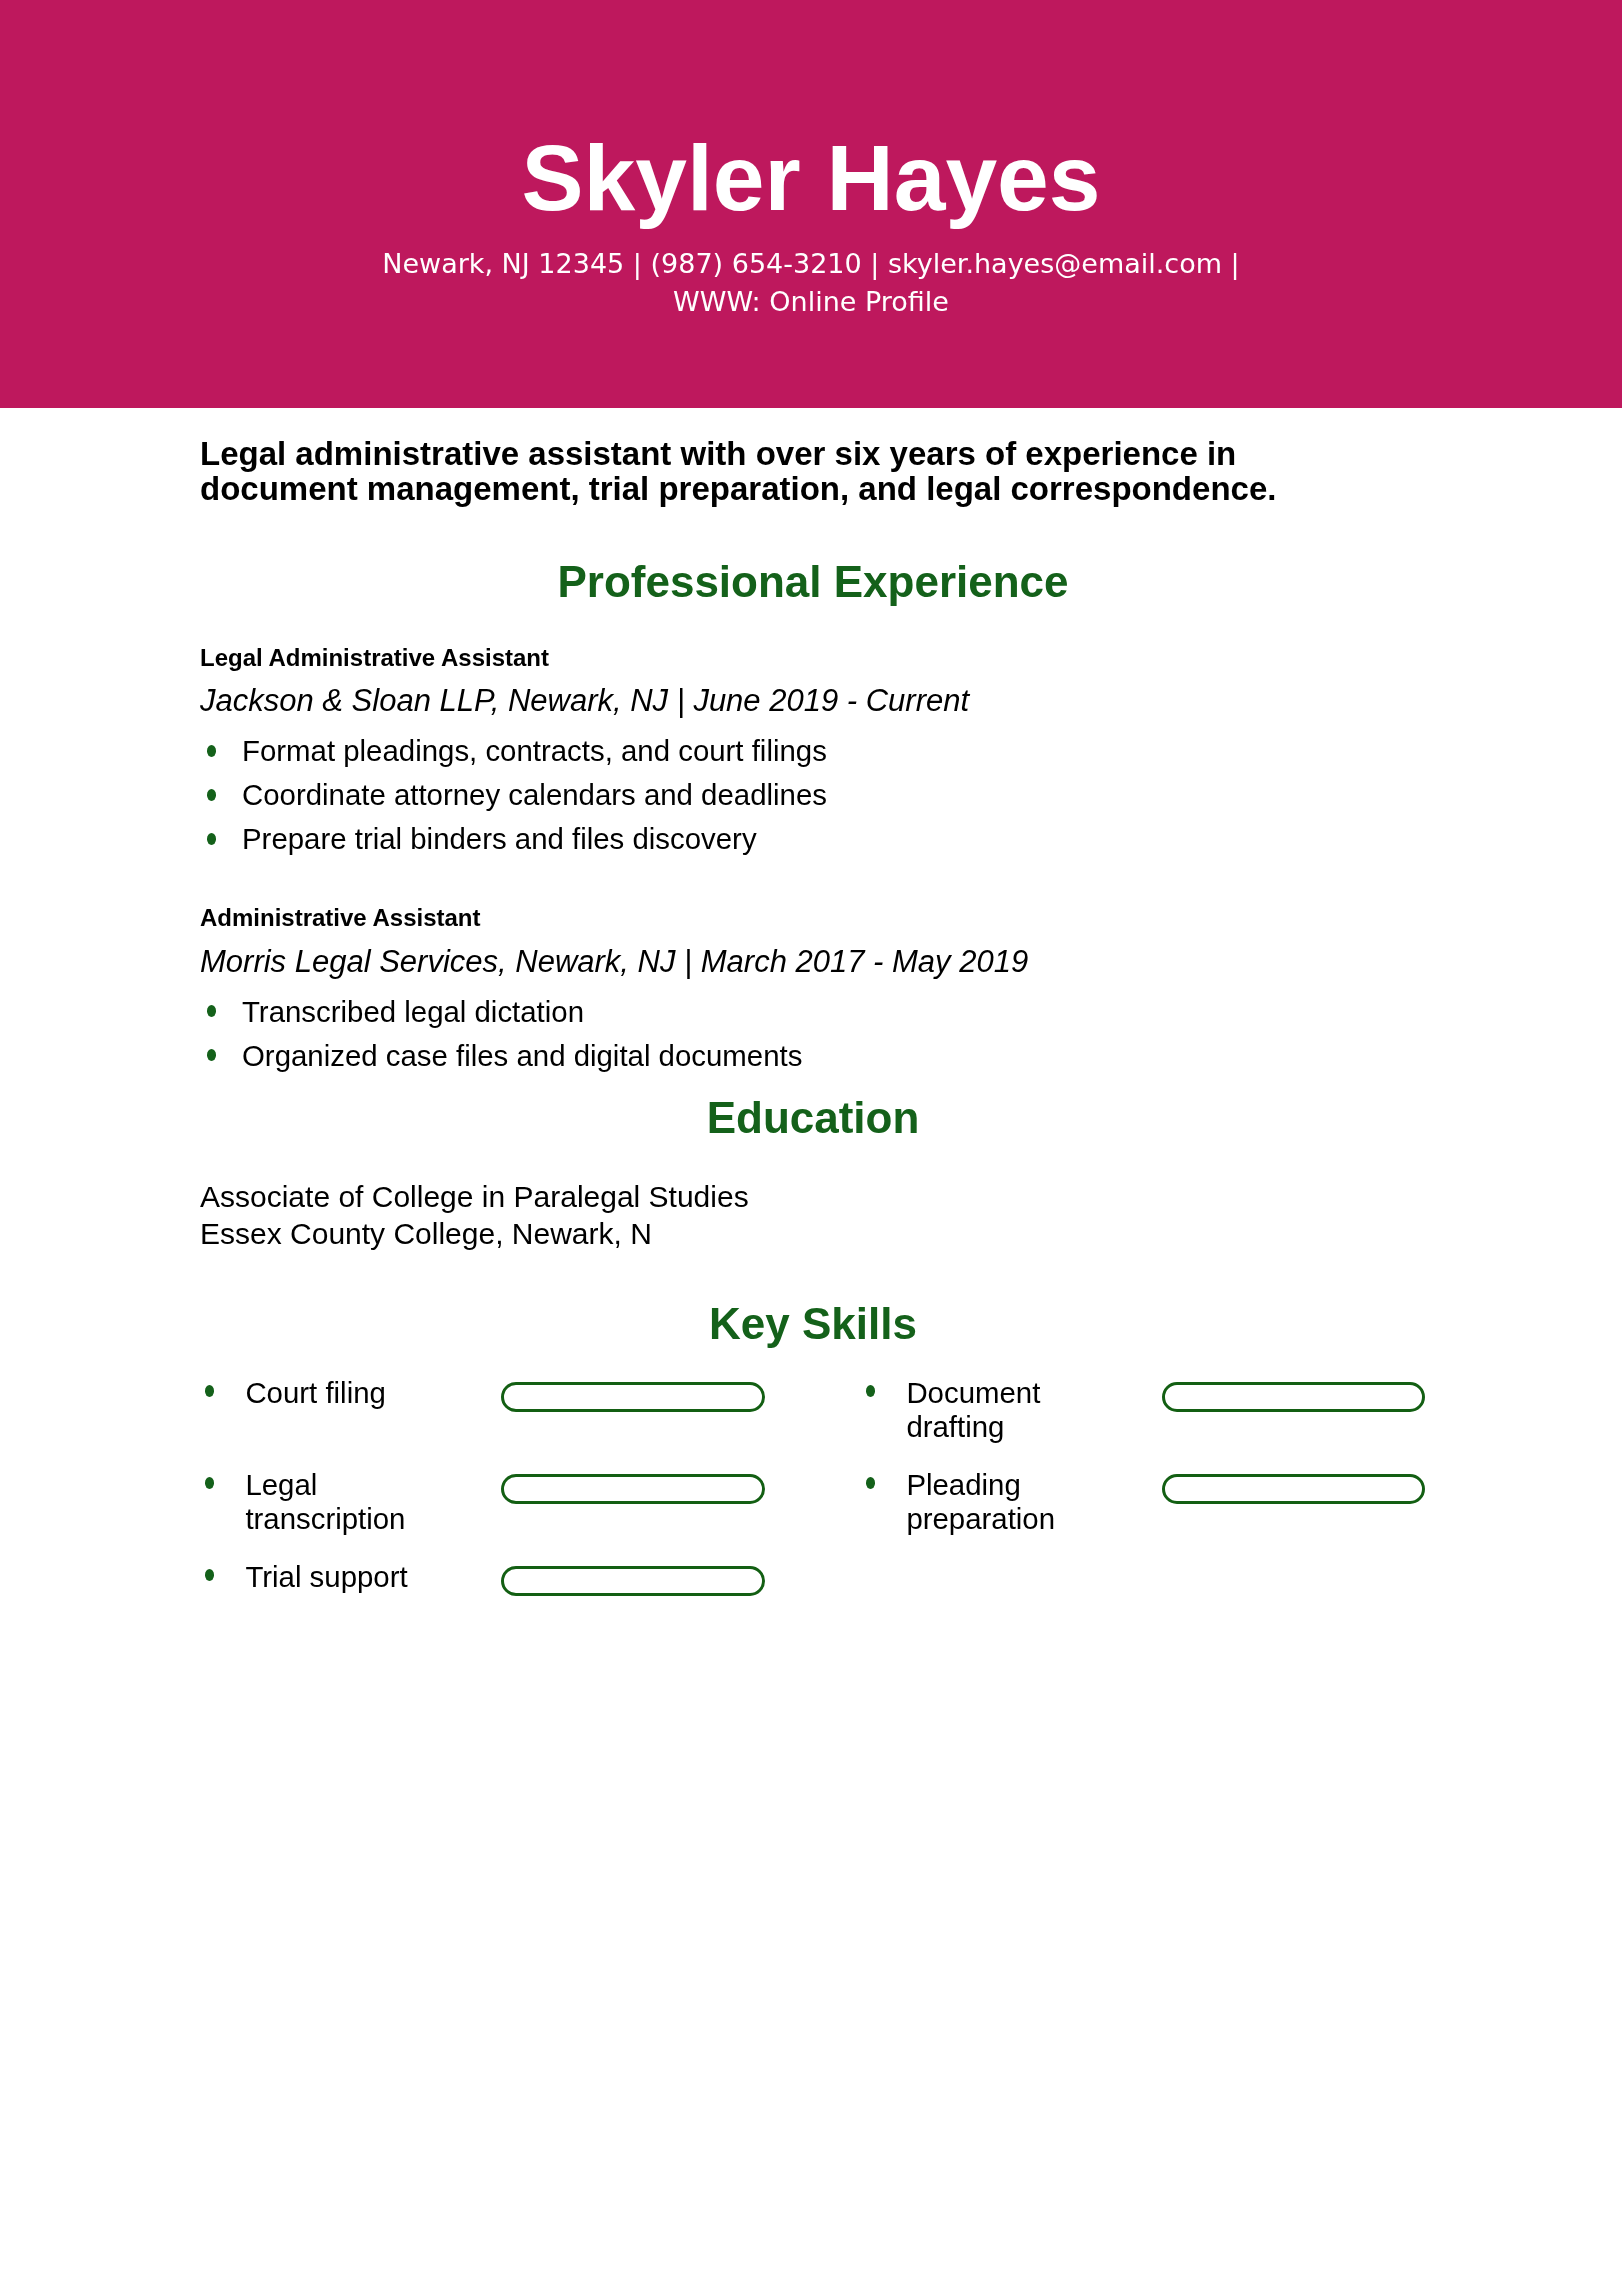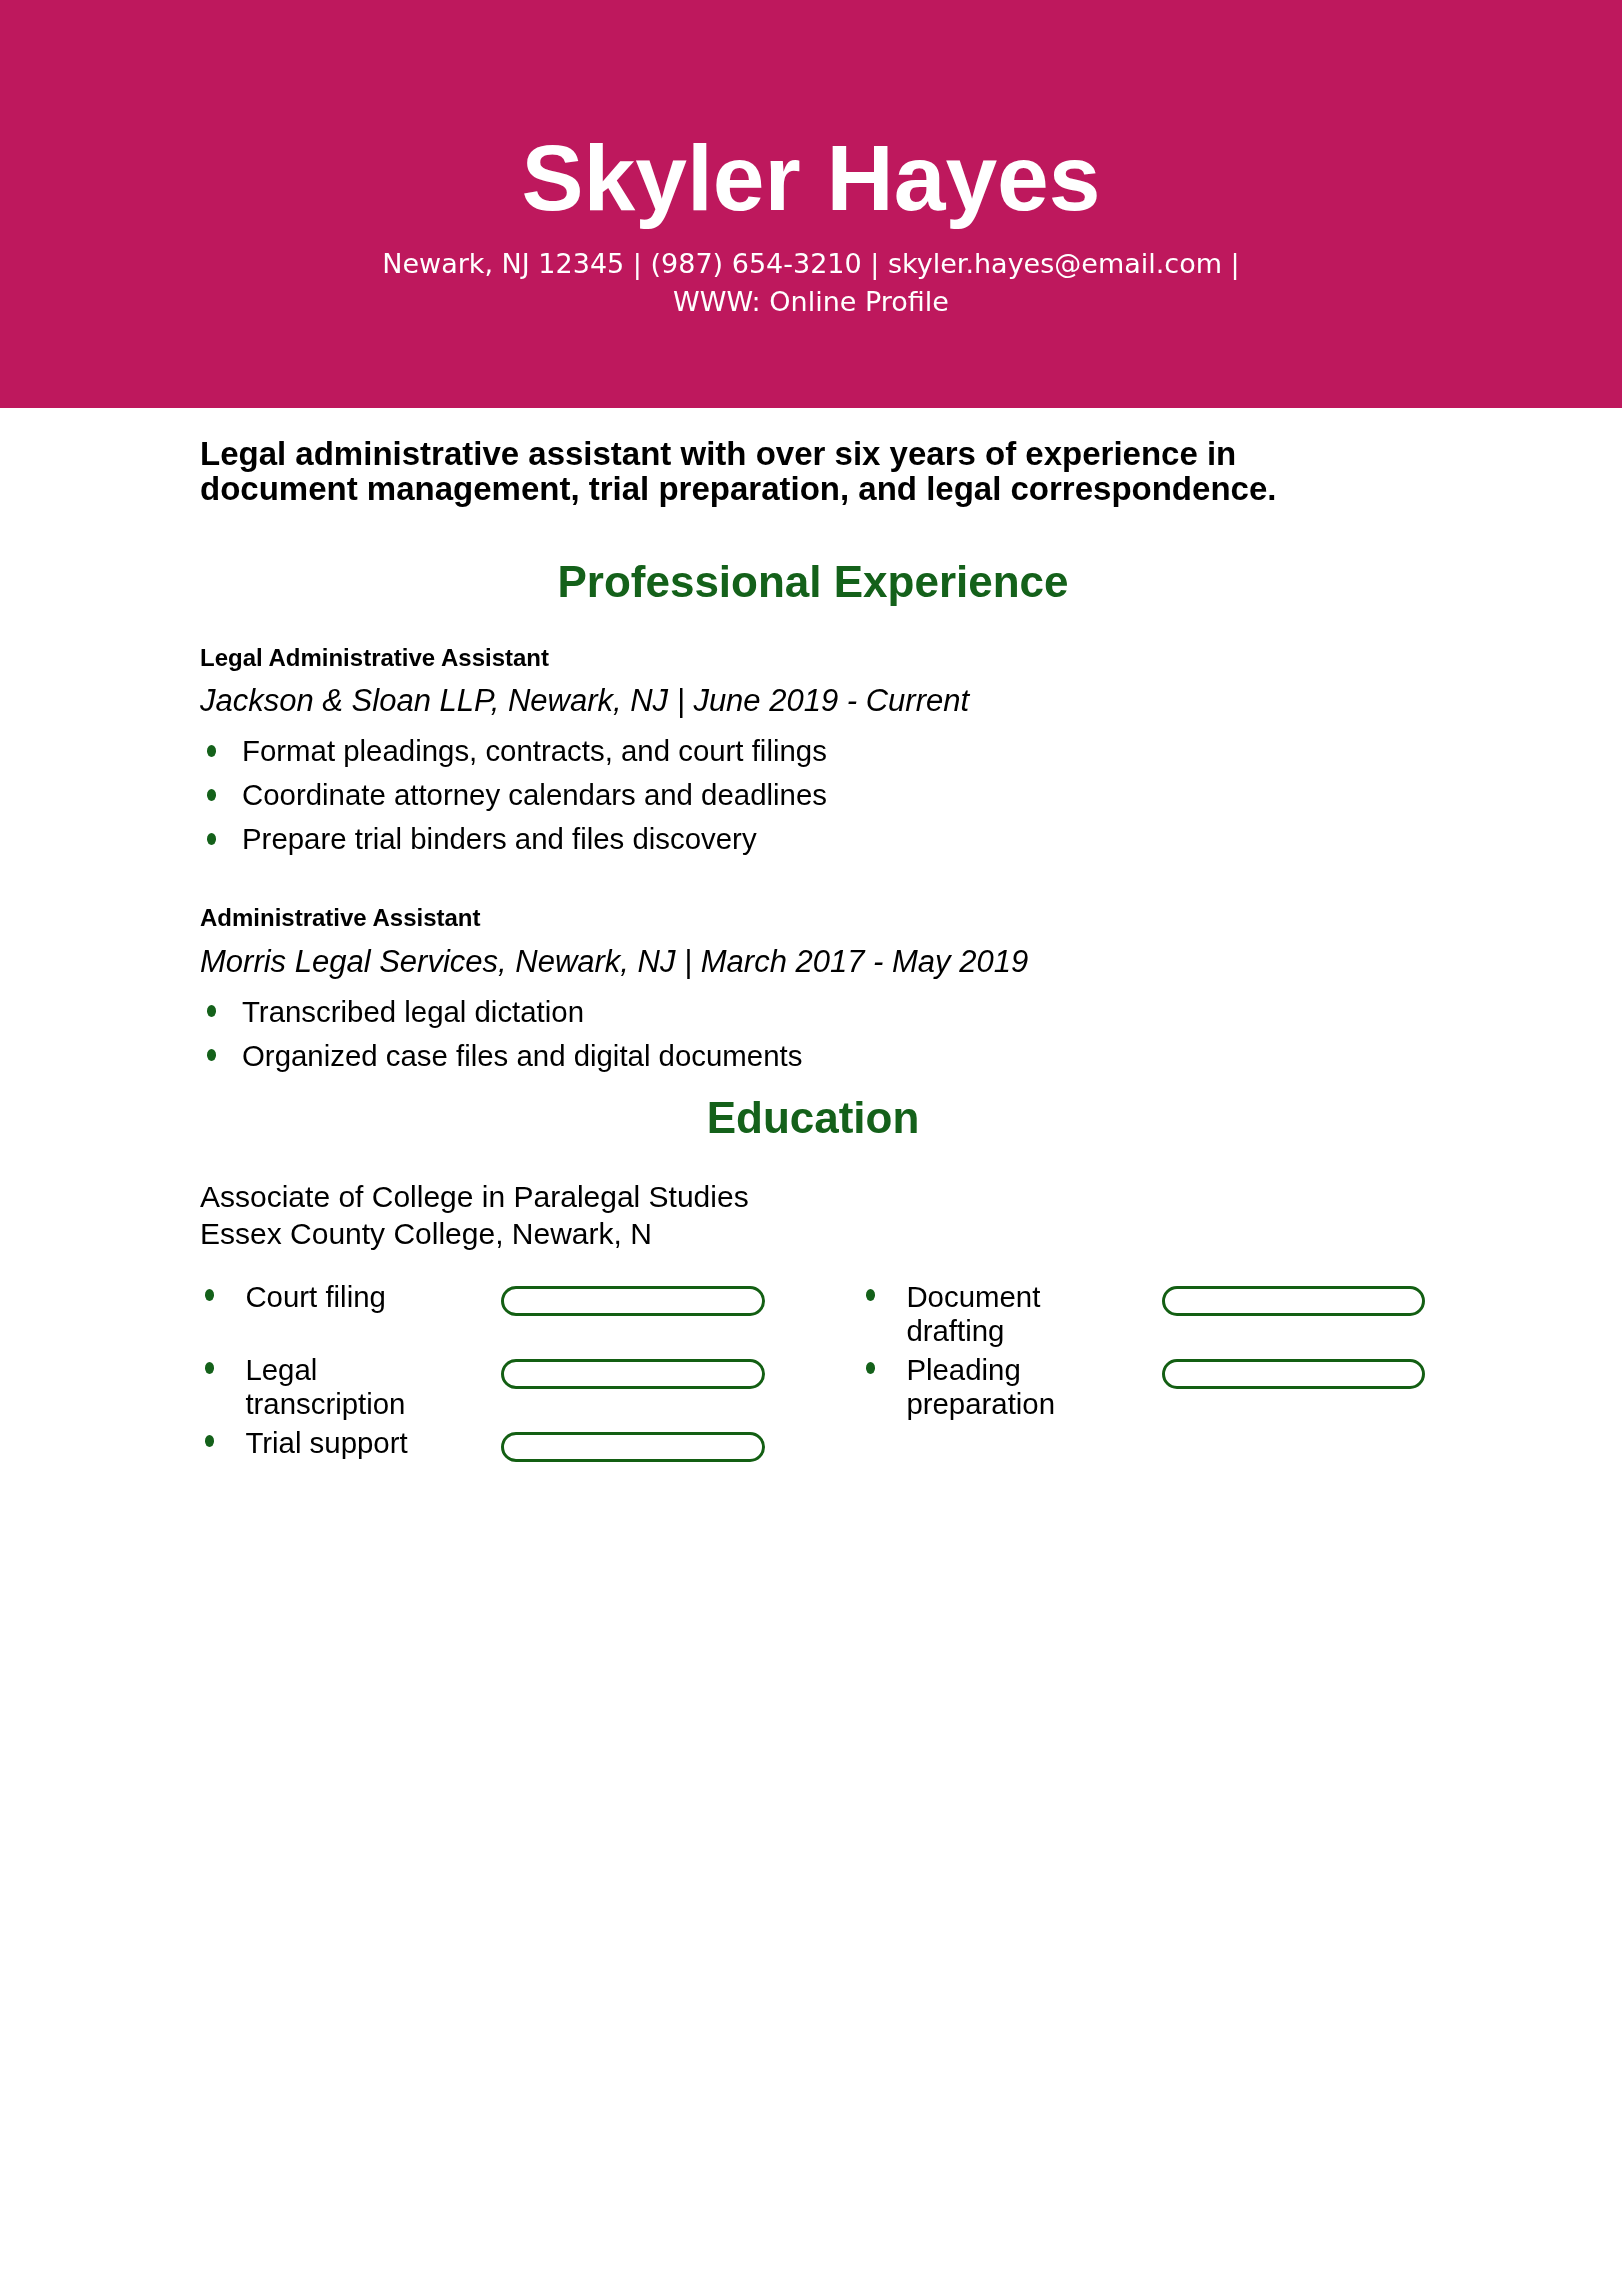--- a/index.html
+++ b/index.html
@@ -100,20 +100,21 @@
     font-size: 30px;
     line-height: 37px;
   }
 
   
   .skills-grid { margin-top: 26px; }
   .skills-row {
     display: flex;
     height: 73px;
     overflow: visible;
+    margin-top: 19px;
   }
   .skill {
     display: flex;
     align-items: flex-start;
   }
   .skill.left  { width: 567px; }
   .skill.right { margin-left: 94px; }
   .skill .s-dot {
     flex: none;
     margin: 10.5px 0 0 5.2px;
@@ -183,20 +184,21 @@
     </ul>
   </div>
 
   <h2 class="section-heading mt-edu">Education</h2>
 
   <div class="edu-lines">
     <div>Associate of College in Paralegal Studies</div>
     <div>Essex County College, Newark, N</div>
   </div>
 
+  <h2 class="section-heading mt-ks">Key Skills</h2>
 
   <div class="skills-grid">
 
     <div class="skills-row">
       <div class="skill left">
         <span class="s-dot"></span>
         <span class="s-label">Court filing</span>
         <span class="s-bar"><span class="s-fill" style="width: 60%;"></span></span>
       </div>
       <div class="skill right">

